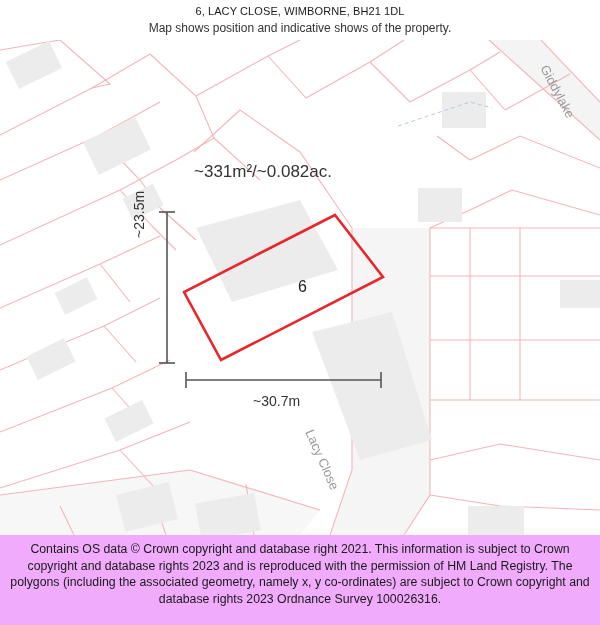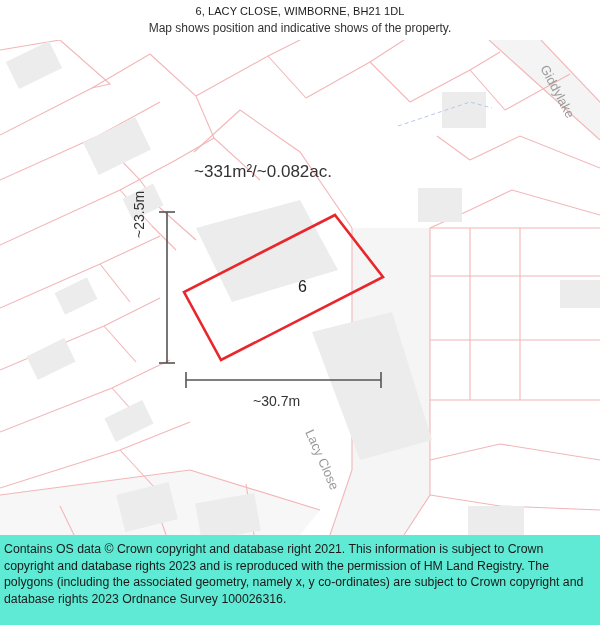--- a/index.html
+++ b/index.html
@@ -86,23 +86,24 @@
     transform: rotate(-90deg);
     transform-origin: left top;
   }
   
   .footer {
     position: absolute;
     top: 535px;
     left: 0;
     width: 600px;
     height: 90px;
-    background: #5eead4;
+    background: #f0abfc;
     padding: 6px 4px 0 4px;
     box-sizing: border-box;
+    text-align: center;
   }
   .footer p {
     margin: 0;
     font-size: 12.3px;
     line-height: 16.5px;
     color: #1a1a1a;
   }
 </style>
 </head>
 <body>

